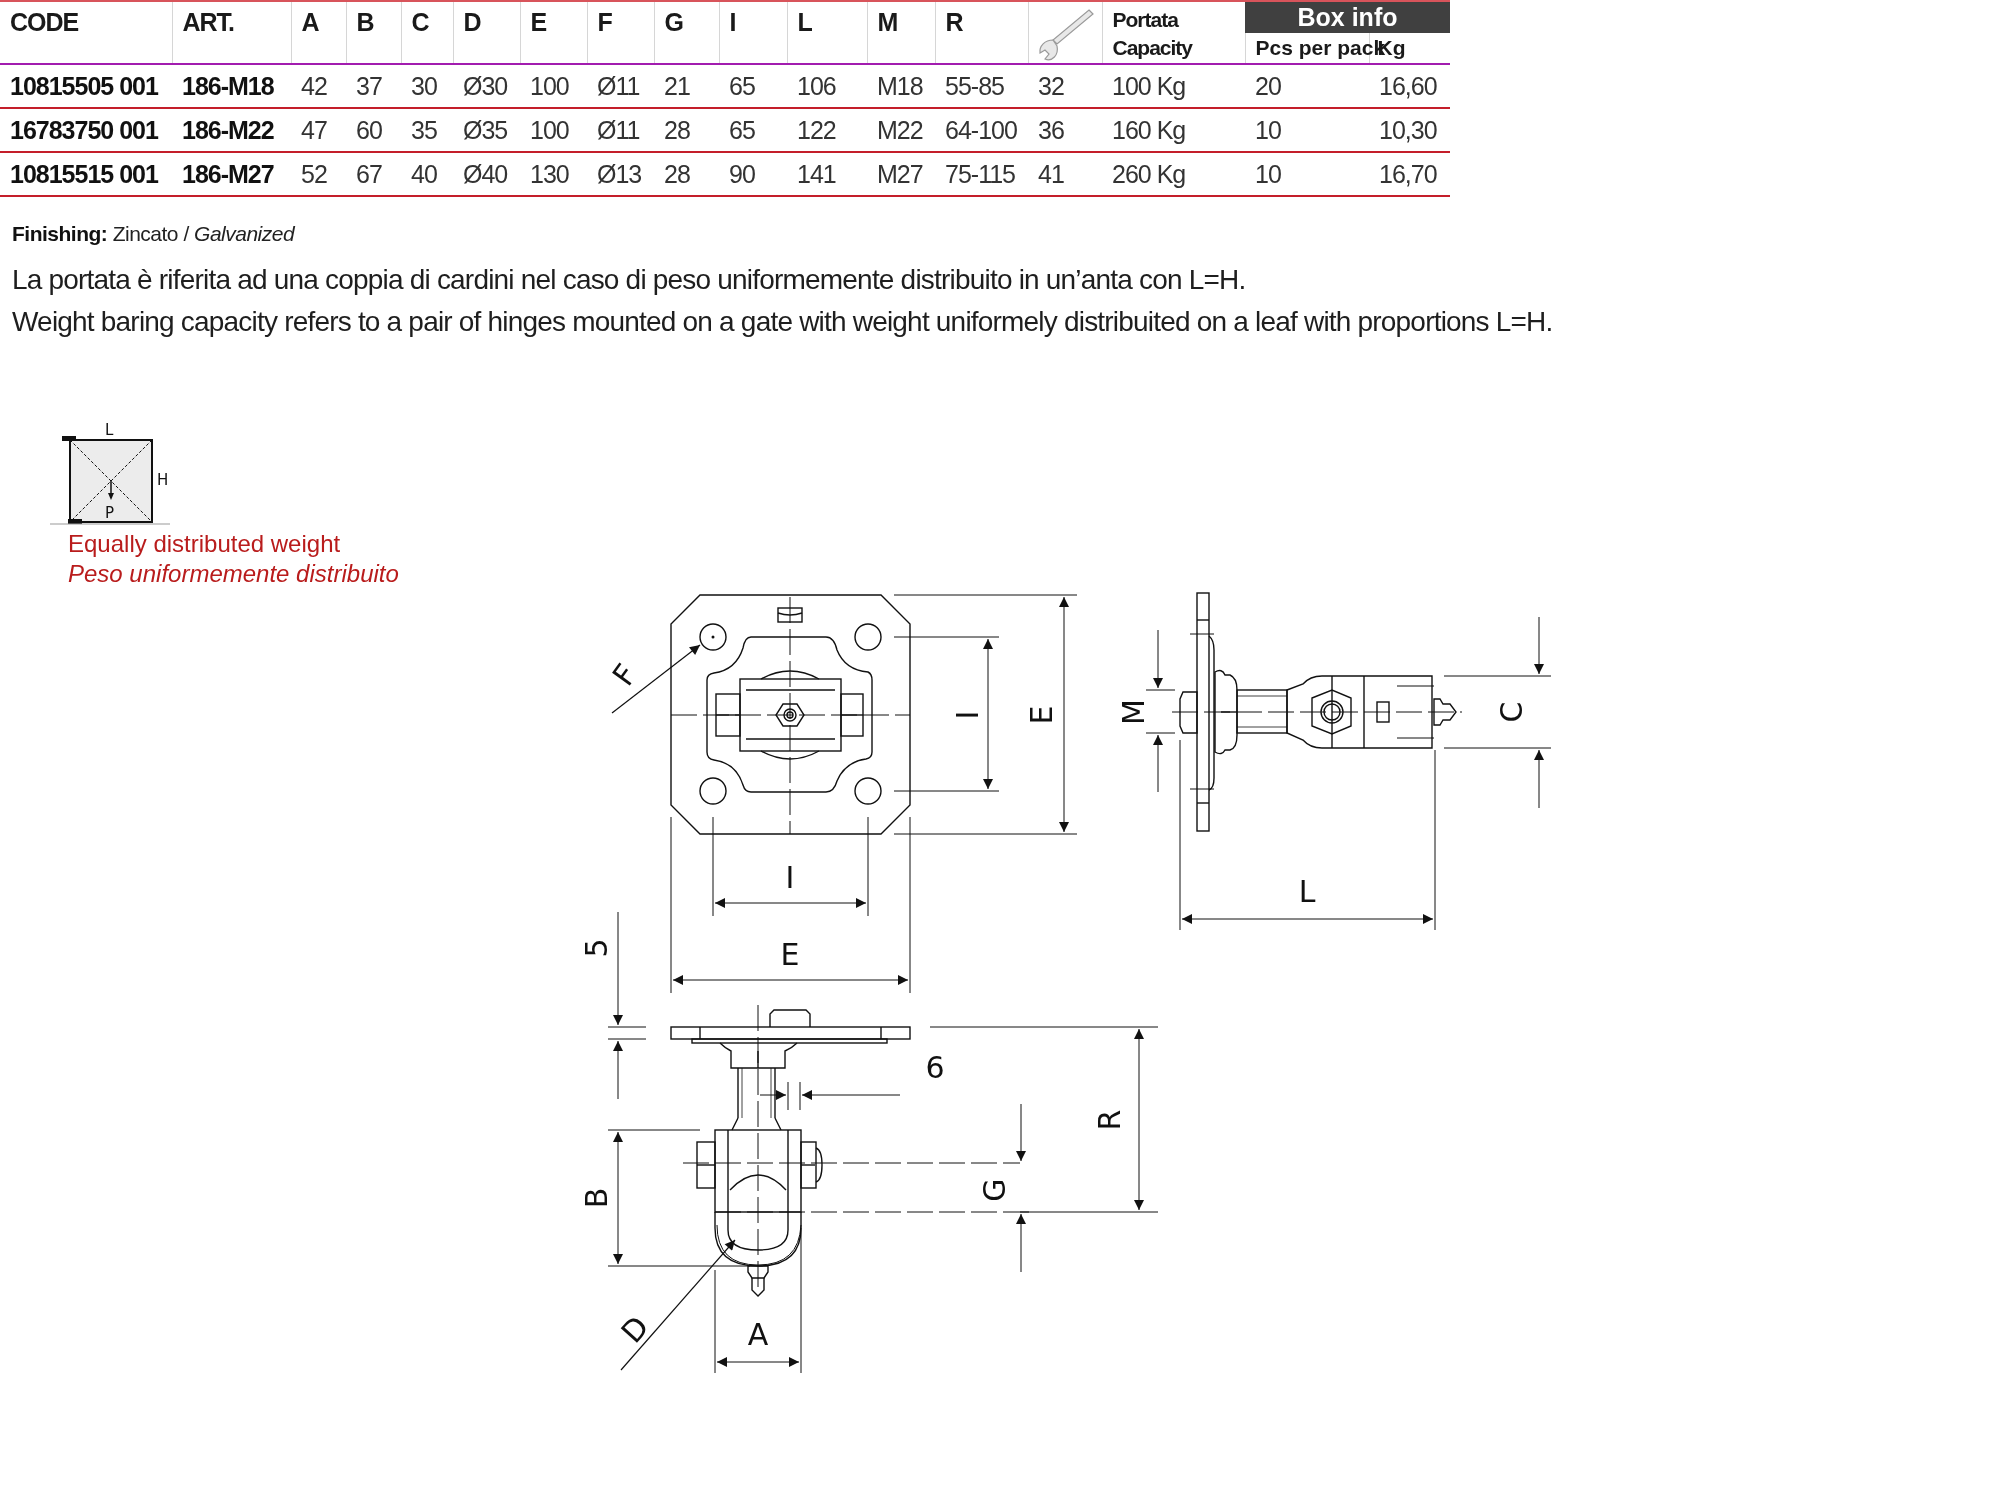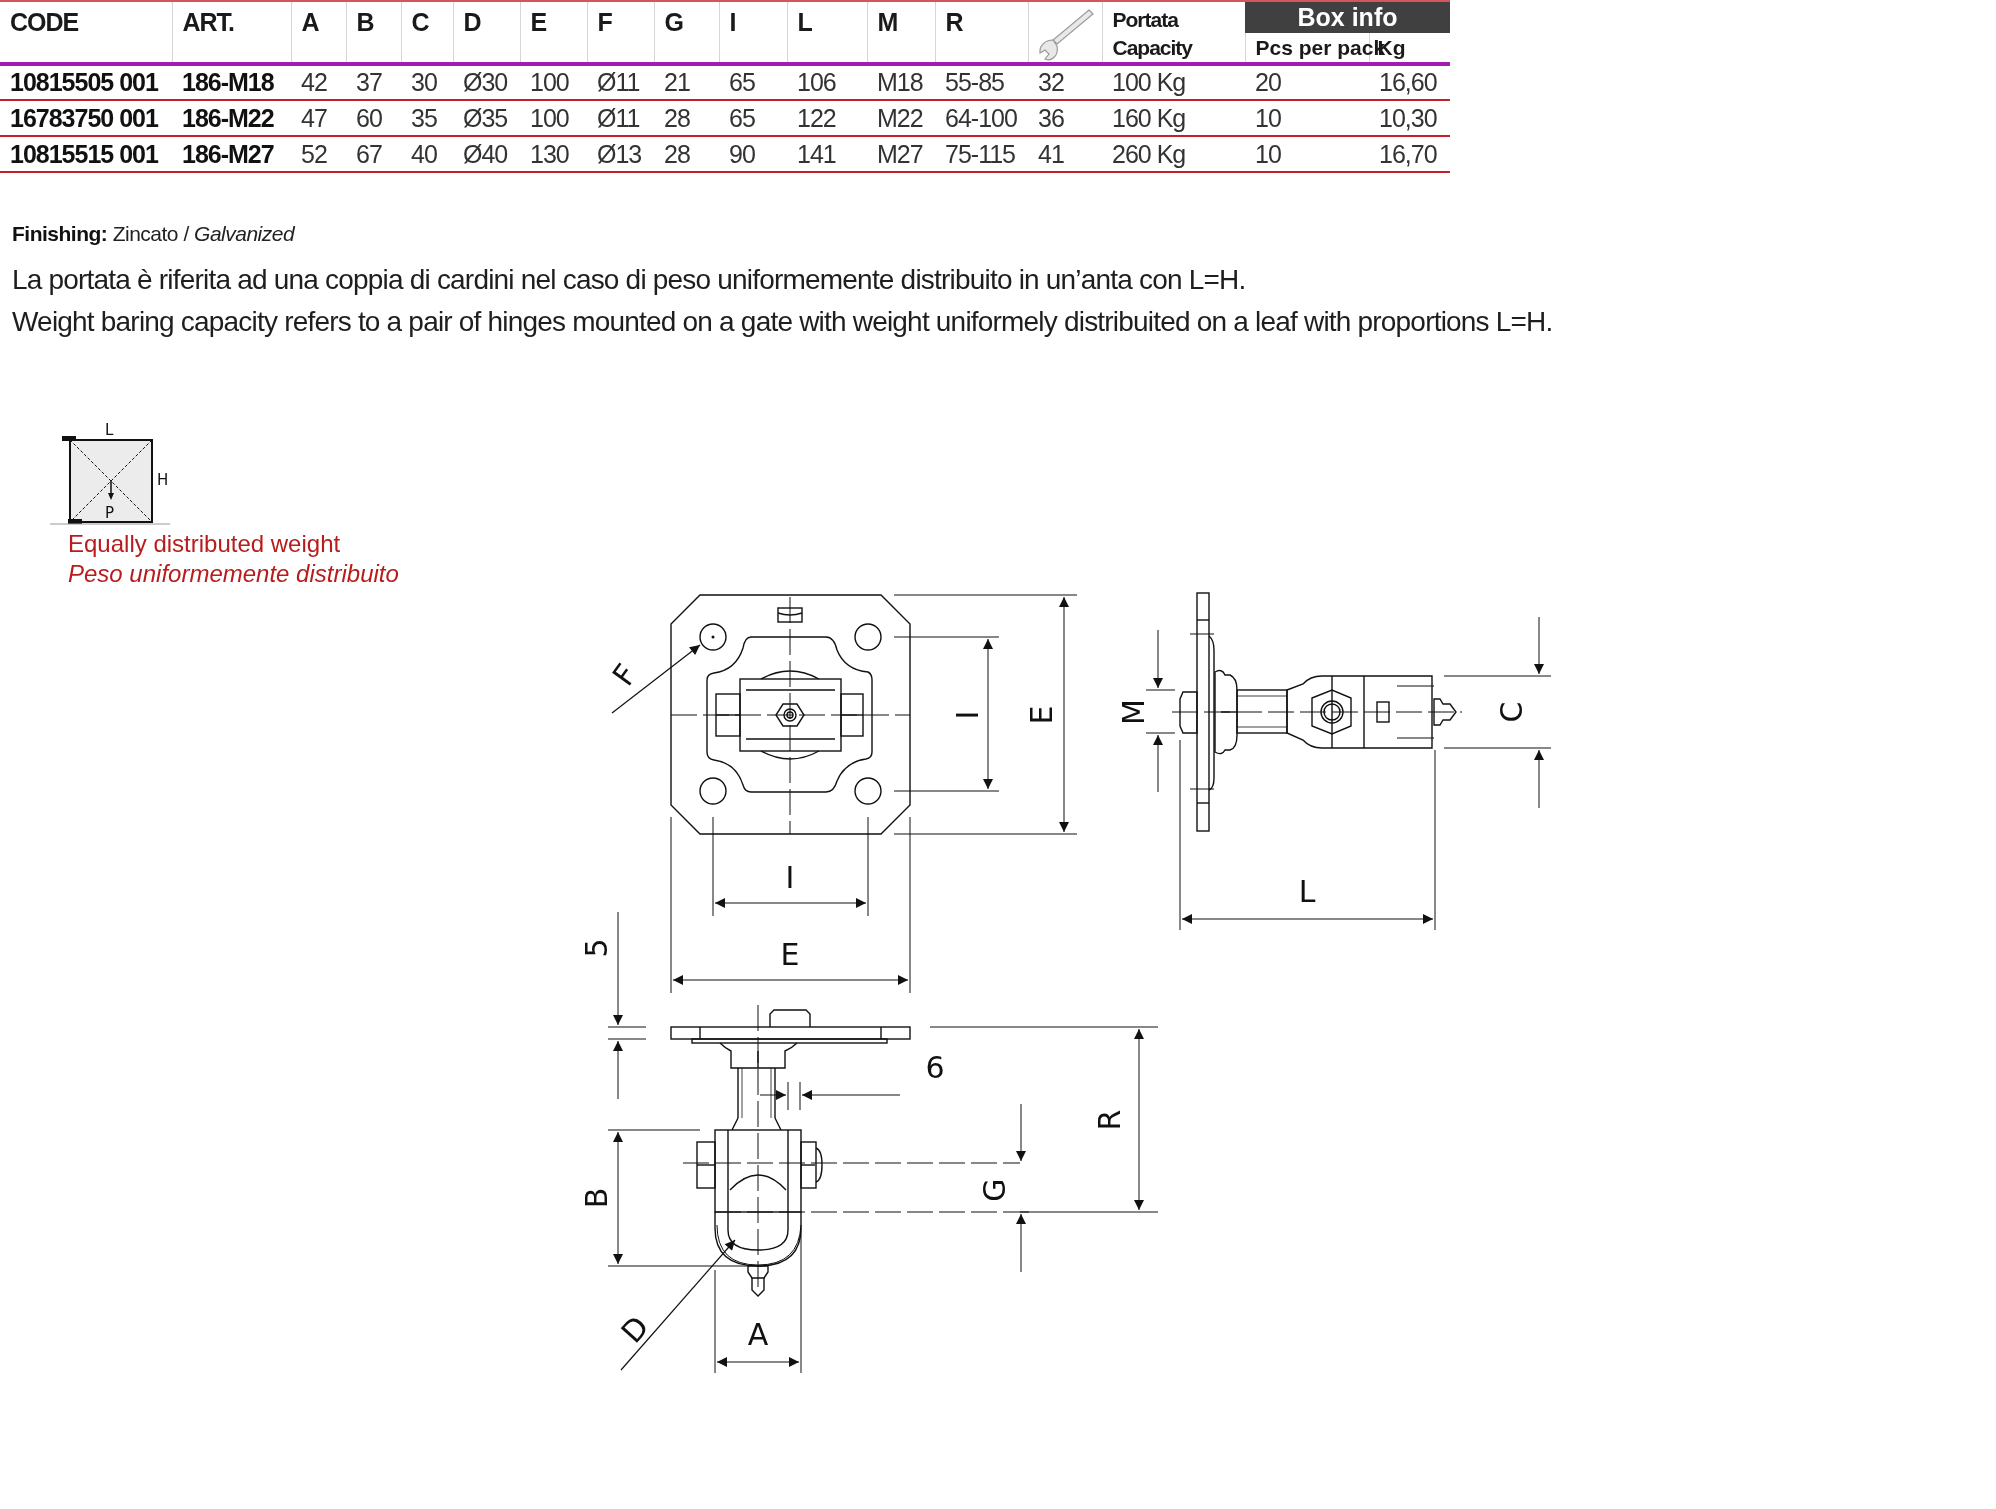--- a/index.html
+++ b/index.html
@@ -15,22 +15,22 @@
   .spec-table th, .spec-table td { padding: 0; text-align: left; vertical-align: middle; white-space: nowrap; }
   .spec-table thead tr.h1 th { height: 32px; }
   .spec-table thead tr.h2 th { height: 31px; }
   .spec-table thead th.hd {
     font-weight: bold; font-size: 25px; letter-spacing: -1px; transform-origin: left center;
     vertical-align: top; padding-top: 6px; padding-left: 10px;
     border-left: 1px solid #d6d6d6;
   }
   .spec-table thead th.hd.first { border-left: none; }
   .spec-table thead tr.h1 { border-top: 2px solid #d8545b; }
-  .spec-table thead { border-bottom: 4px solid #a21caf; }
-  .spec-table tbody tr { height: 36px; border-bottom: 2px solid #c41e2a; }
+  .spec-table thead { border-bottom: 2px solid #a21caf; }
+  .spec-table tbody tr { height: 44px; border-bottom: 2px solid #c41e2a; }
   .spec-table td { font-size: 25px; color: #333; padding-left: 10px; letter-spacing: -1px; }
   .spec-table td.code, .spec-table td.art { font-weight: bold; color: #111; }
   .spec-table td.num-right { text-align: right; padding-right: 20px; }
 
   .portata-head { font-size: 21px !important; line-height: 28px; padding-top: 4px !important; }
   .box-head {
     background: #404040; color: #ffffff; text-align: center !important;
     font-weight: bold; font-size: 25px; padding: 0 !important; vertical-align: middle !important;
     border-left: none !important;
   }

